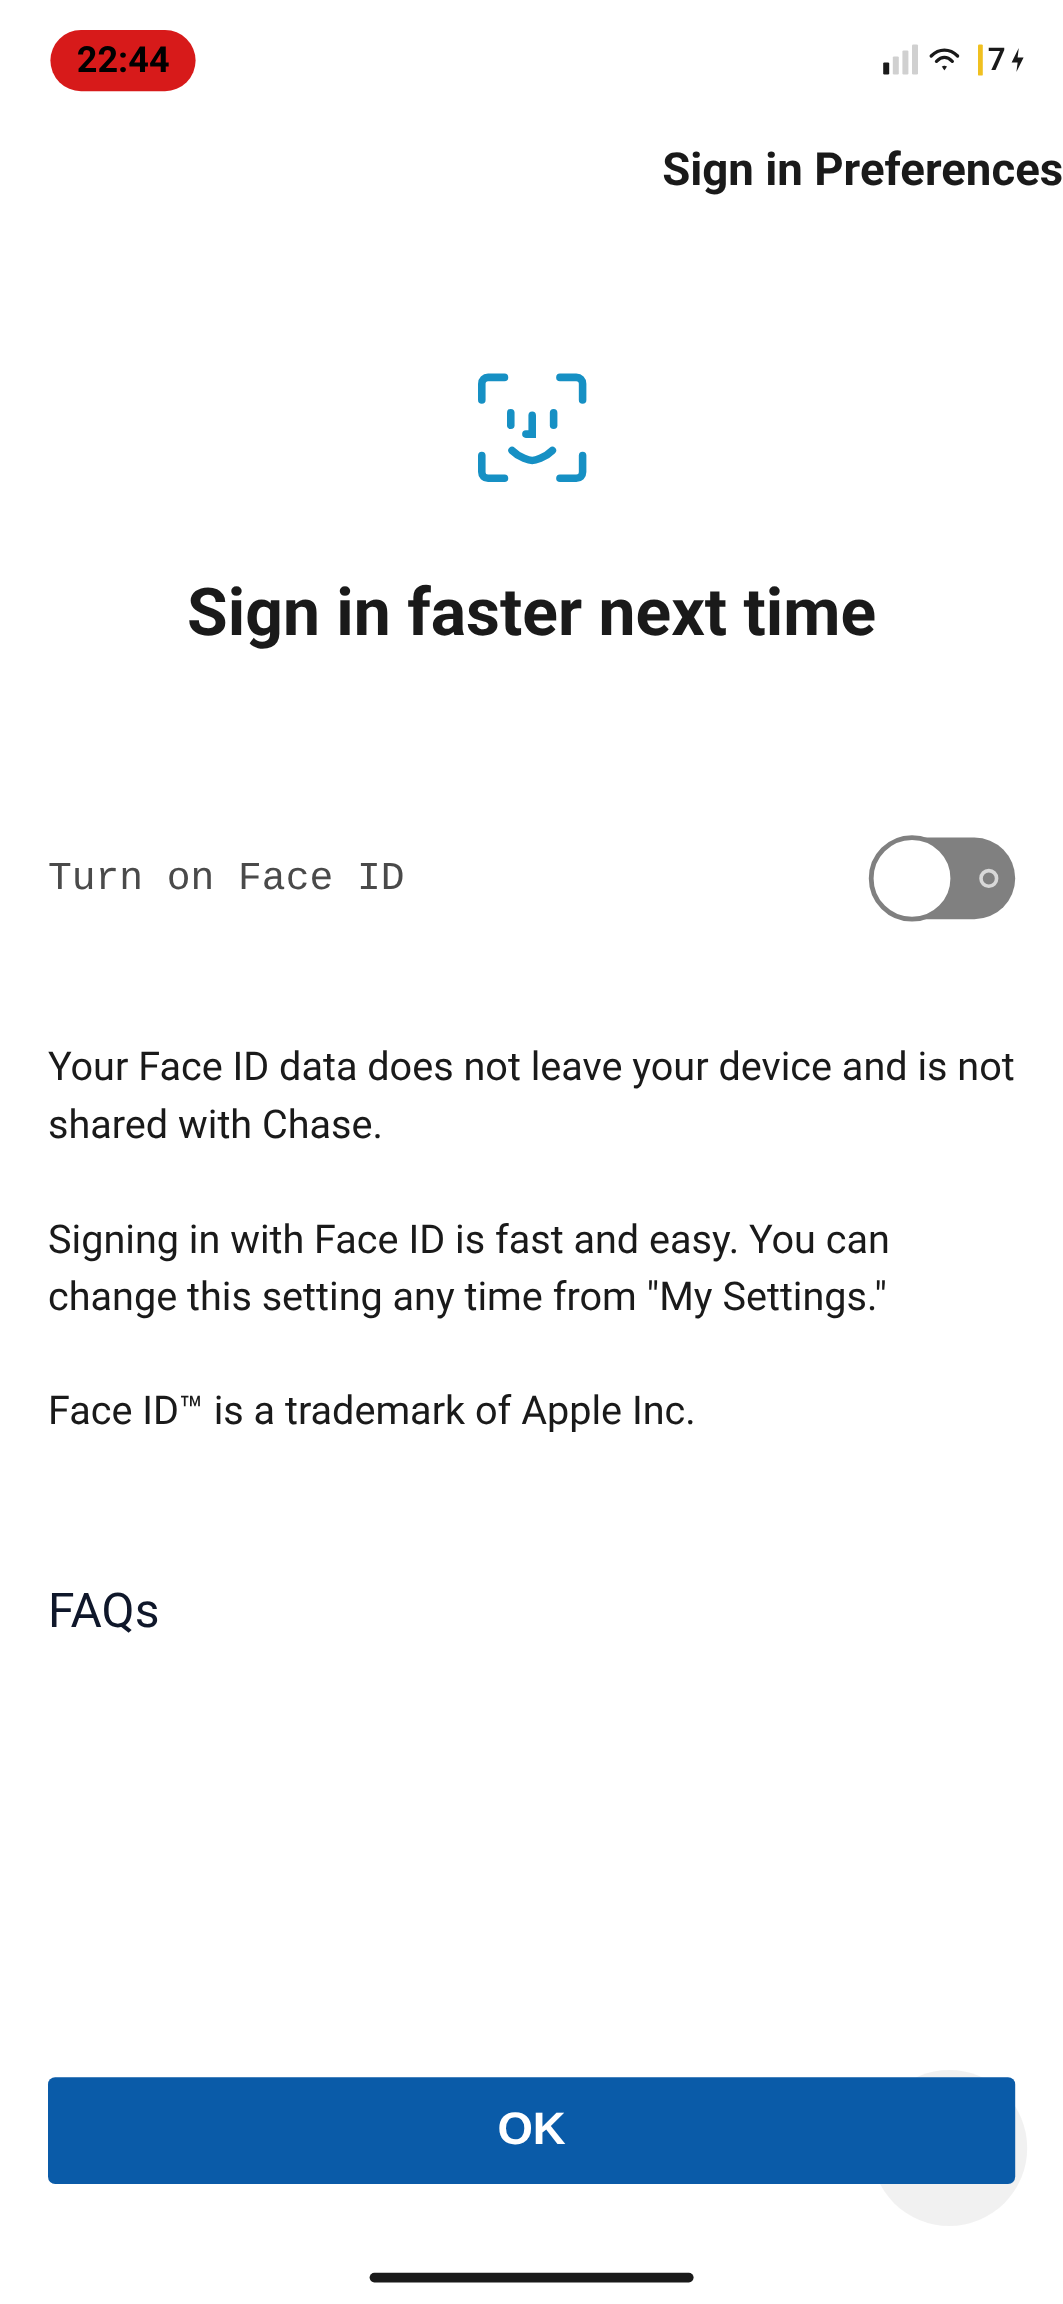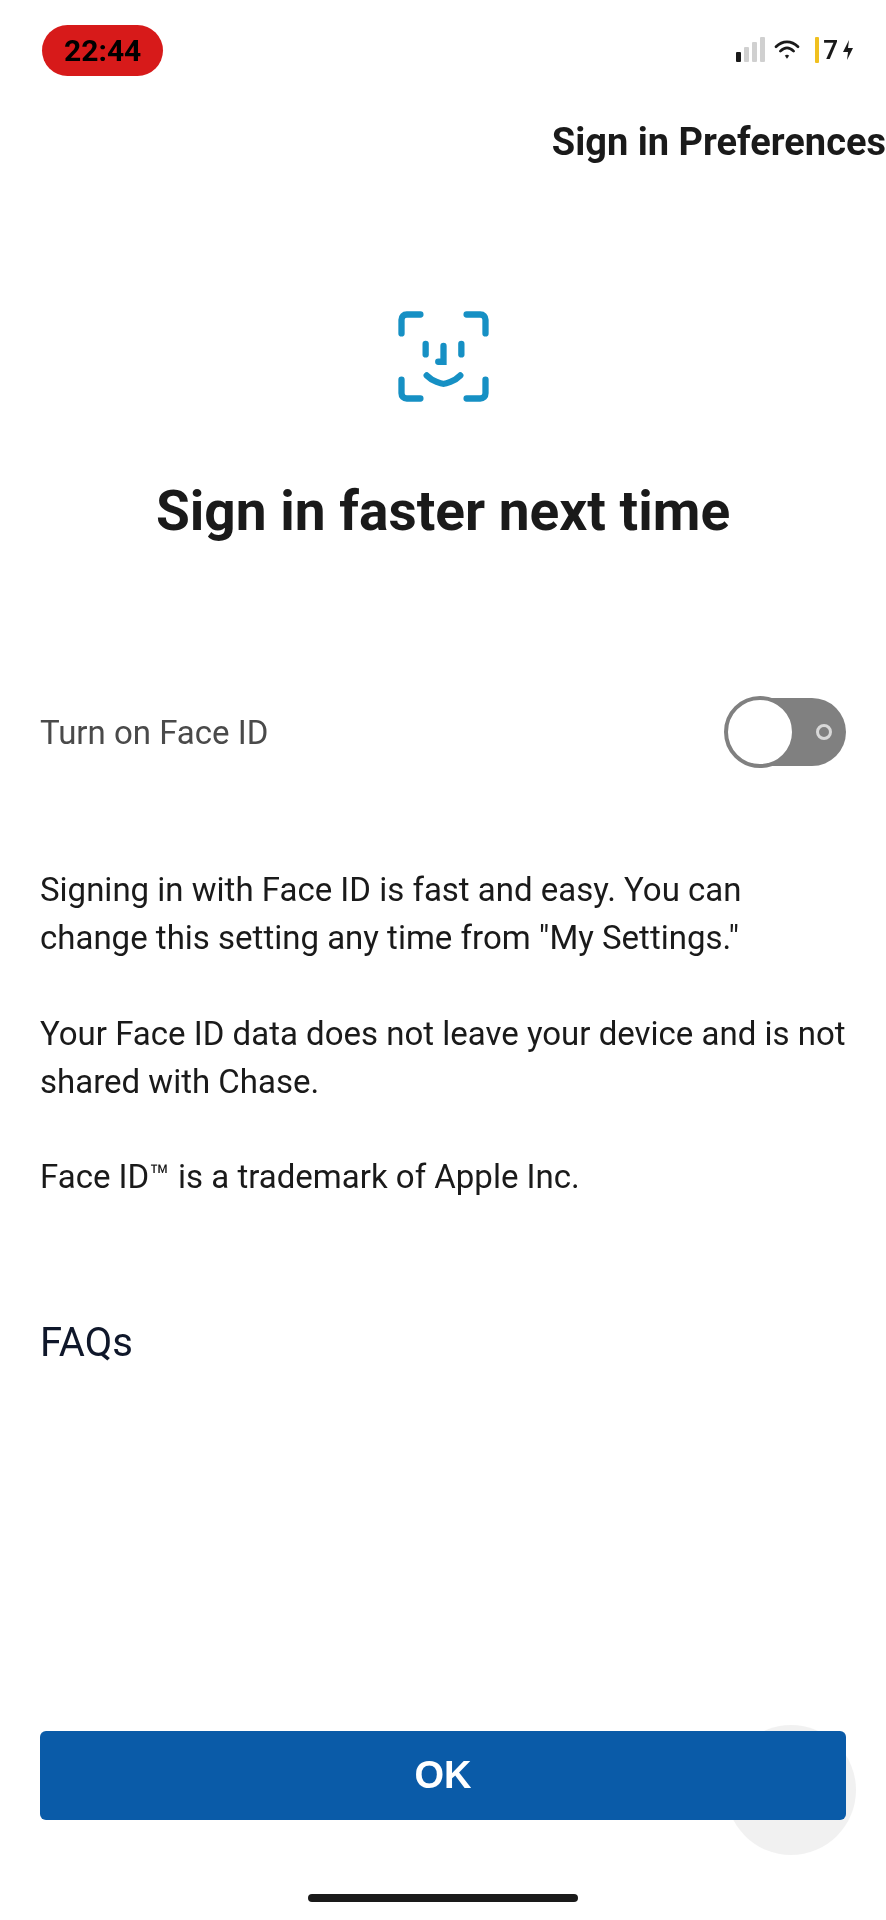--- a/index.html
+++ b/index.html
@@ -117,20 +117,21 @@
       font-weight: 700;
       color: #1a1a1a;
       margin-top: 70px;
     }
 
     .toggle-row {
       display: flex;
       justify-content: space-between;
       align-items: center;
       margin-top: 155px;
+      font-family: Liberation Mono, monospace;
     }
 
     .toggle-label {
       font-size: 33px;
       color: #4a4a4a;
     }
 
     .toggle-switch {
       position: relative;
       width: 120px;
@@ -273,22 +274,22 @@
   <div class="toggle-row">
     <span class="toggle-label">Turn on Face ID</span>
     <div class="toggle-switch">
       <div class="toggle-track"></div>
       <div class="toggle-right-circle"></div>
       <div class="toggle-knob"></div>
     </div>
   </div>
 
   <div class="description-text">
+    <p class="description-block">Your Face ID data does not leave your device and is not shared with Chase.</p>
     <p class="description-block">Signing in with Face ID is fast and easy. You can change this setting any time from "My Settings."</p>
-    <p class="description-block">Your Face ID data does not leave your device and is not shared with Chase.</p>
     <p class="description-block">Face ID™ is a trademark of Apple Inc.</p>
   </div>
 
   <a class="faqs-link">FAQs</a>
 </div>
 
 <div class="floating-circle"></div>
 
 <button class="ok-button">OK</button>
 

